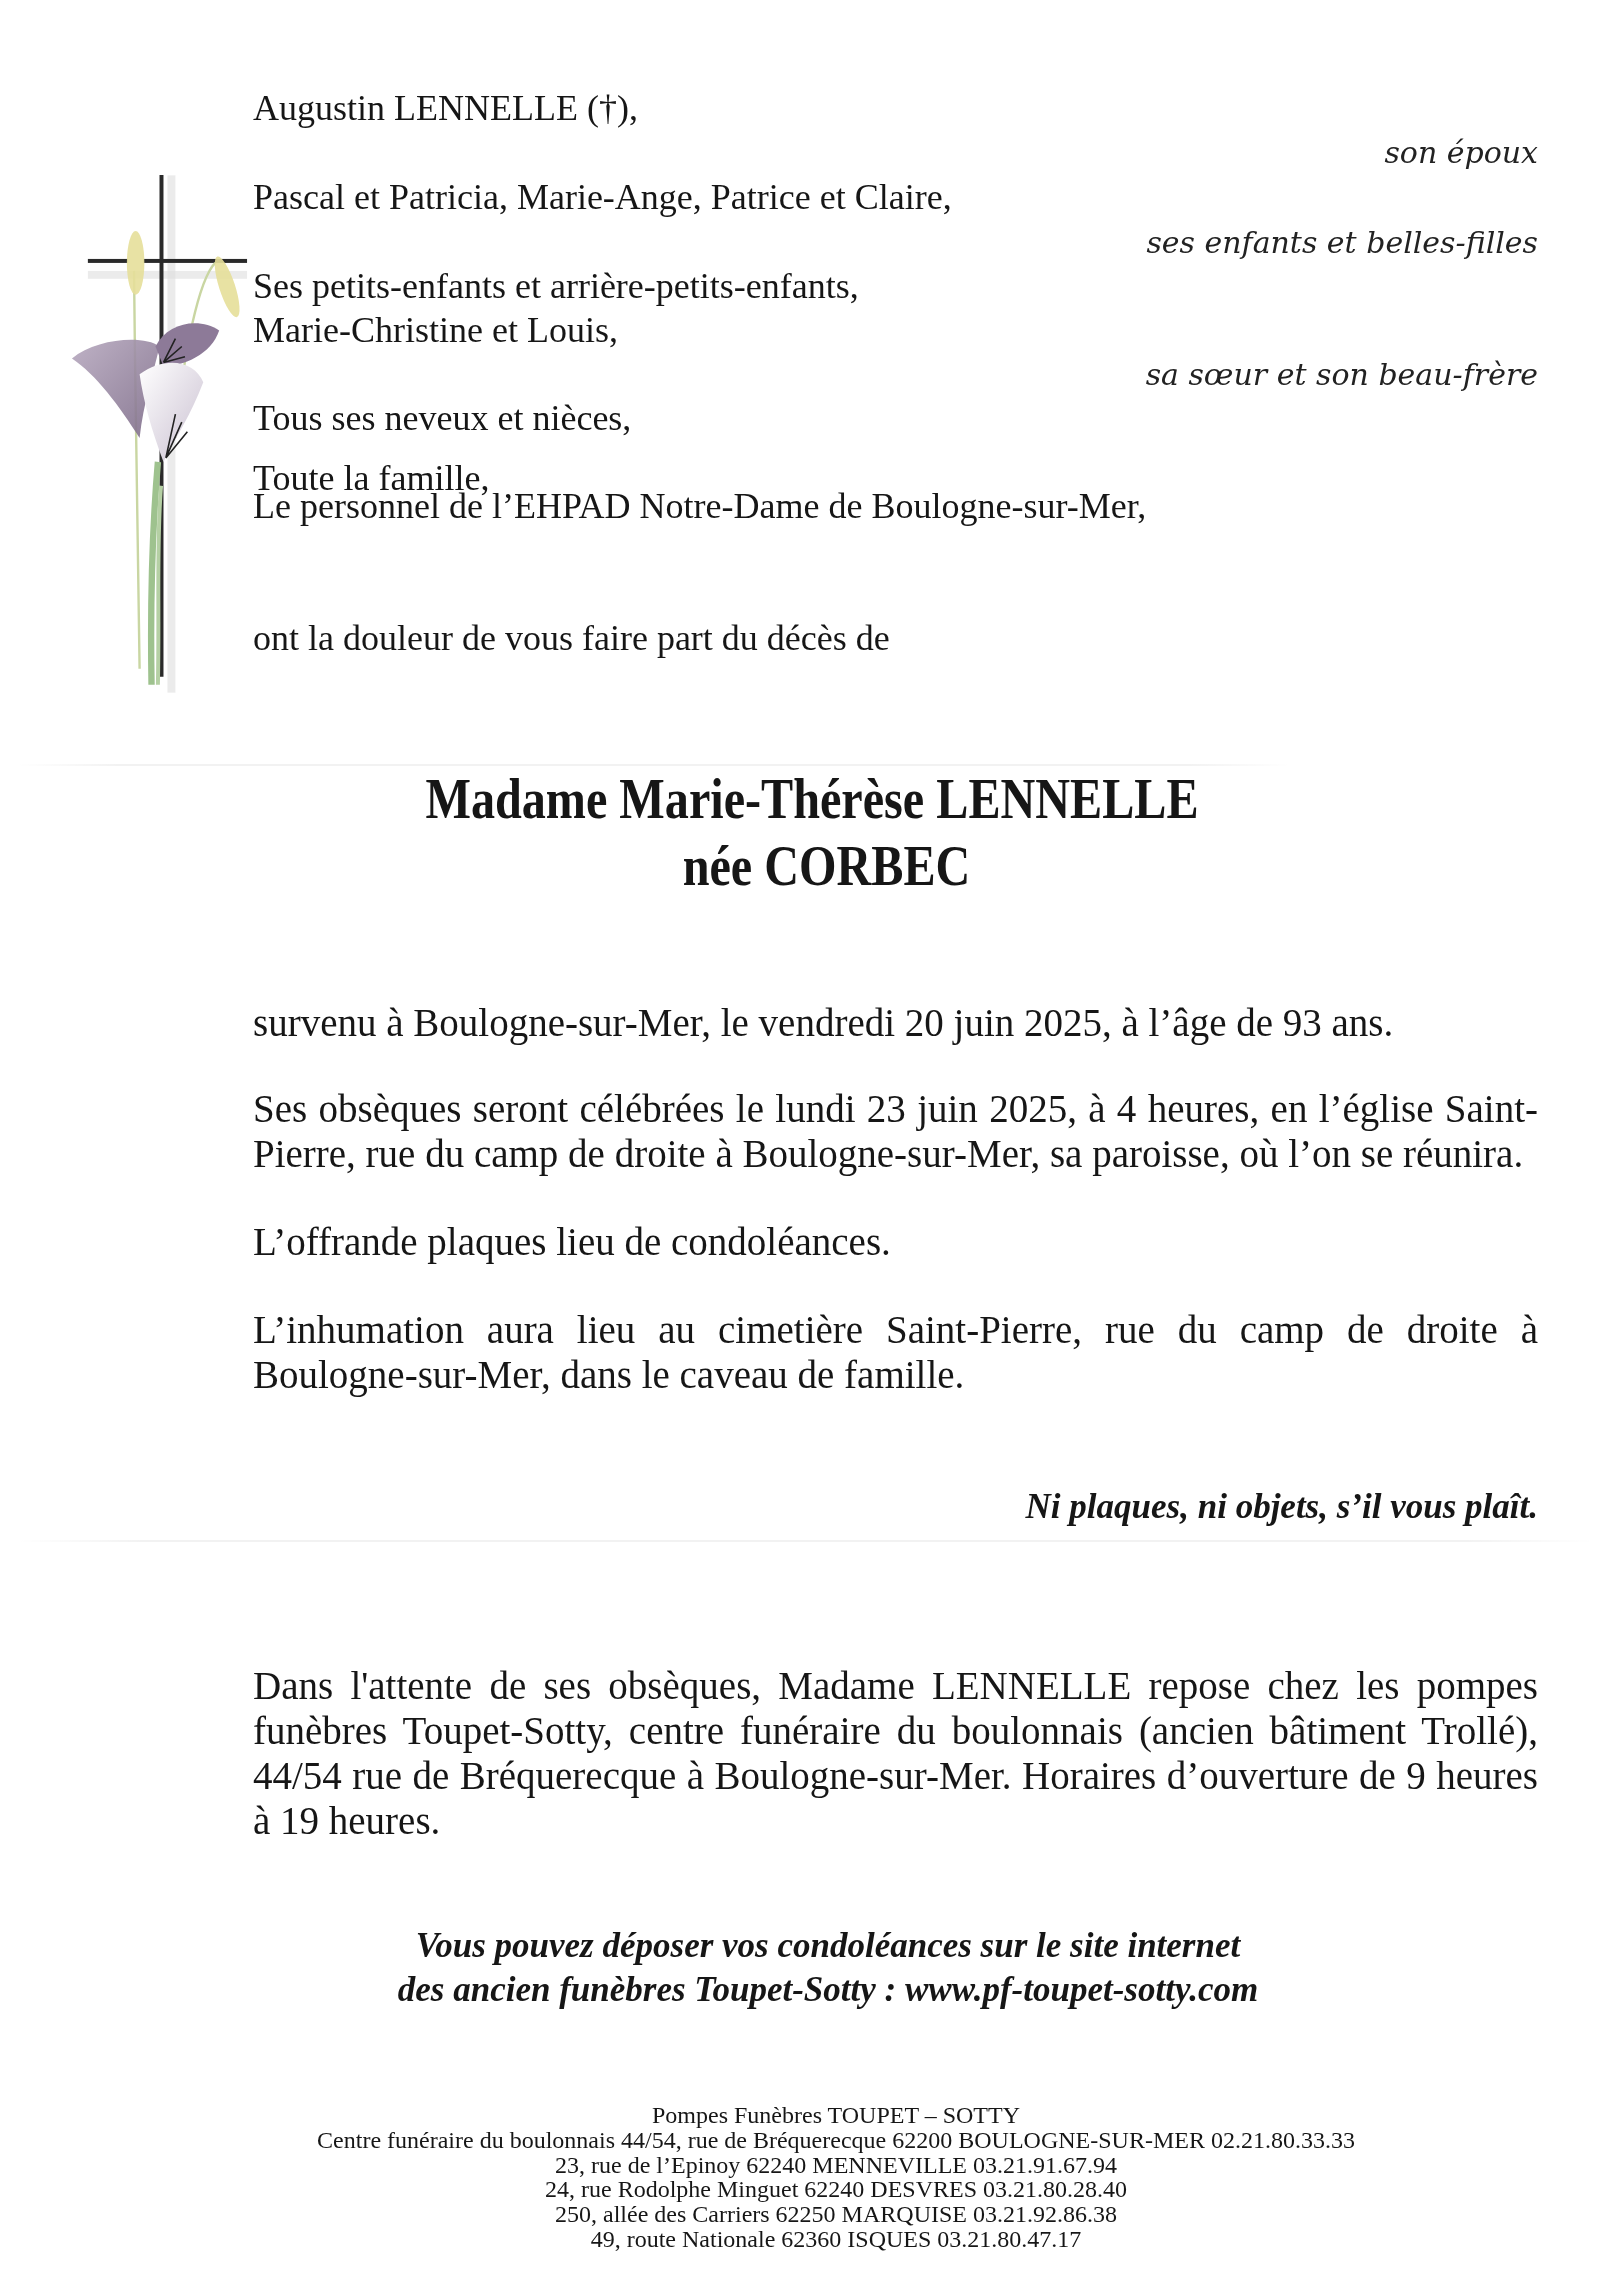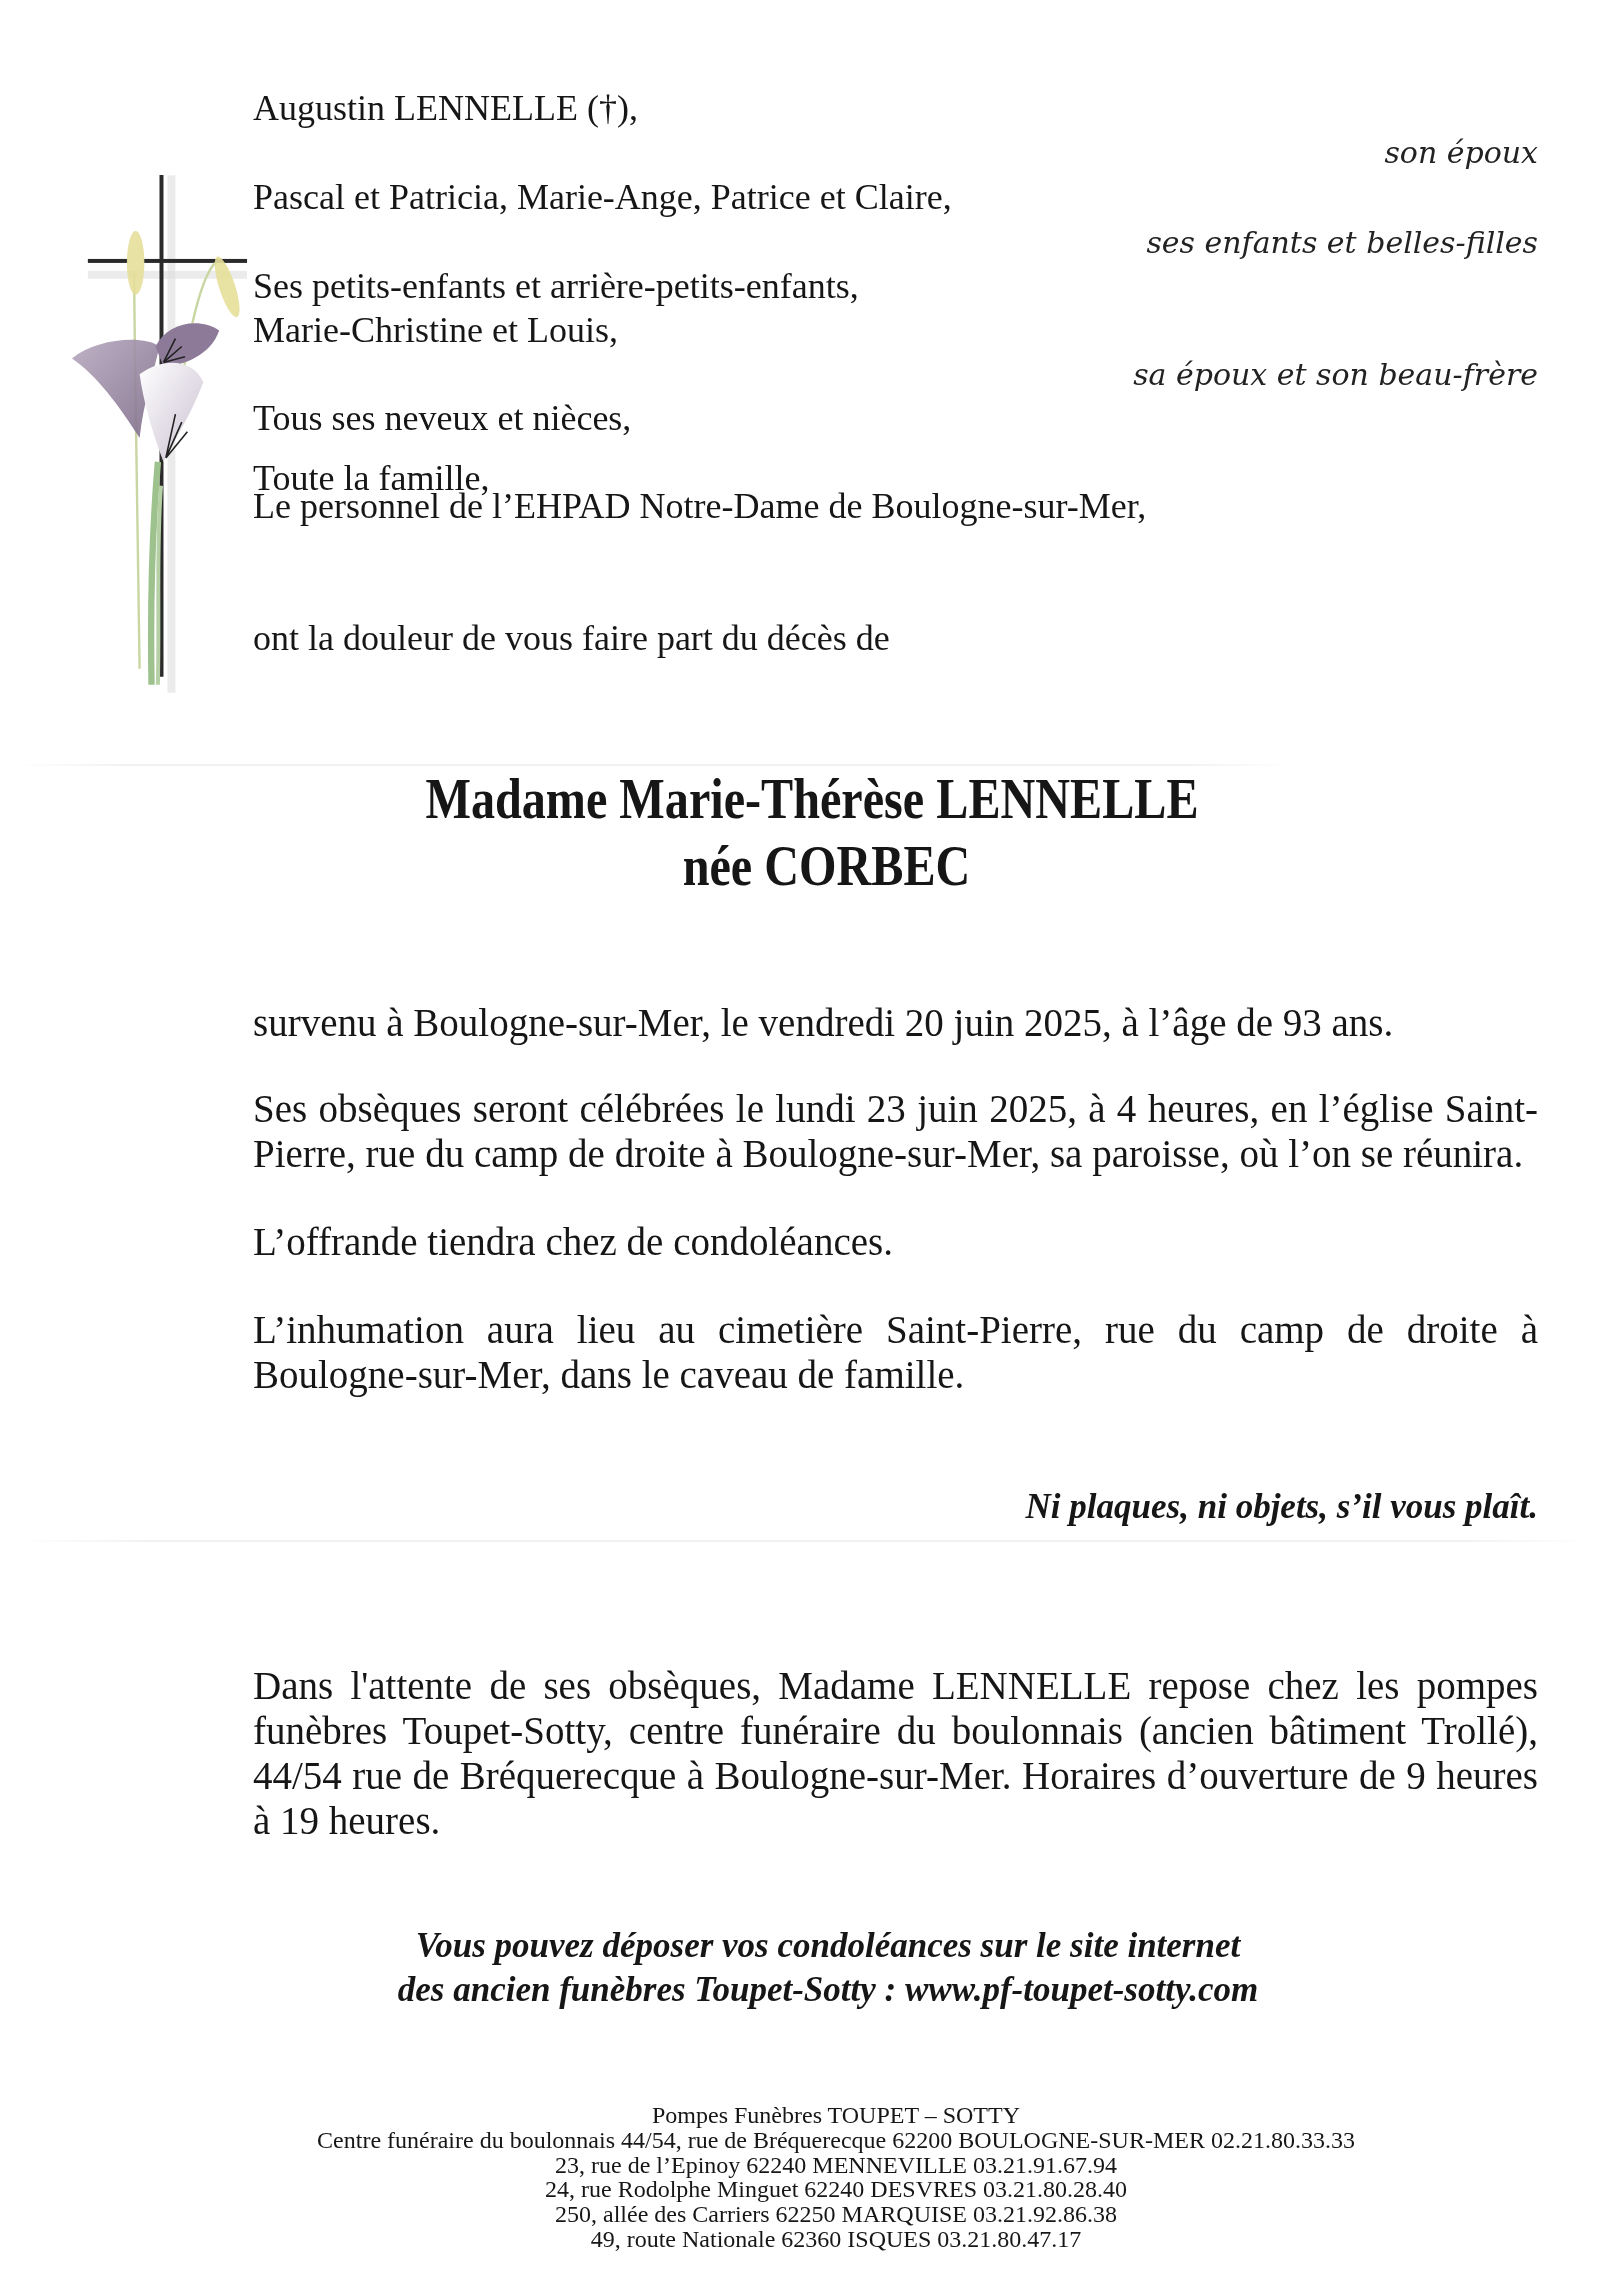--- a/index.html
+++ b/index.html
@@ -60,36 +60,36 @@
 </svg>
 
 <div class="abs body-text" style="left:253px; top:86px;">Augustin LENNELLE (†),</div>
 <div class="abs rel" style="top:135px;">son époux</div>
 
 <div class="abs body-text" style="left:253px; top:175px;">Pascal et Patricia, Marie-Ange, Patrice et Claire,</div>
 <div class="abs rel" style="top:225px;">ses enfants et belles-filles</div>
 
 <div class="abs body-text" style="left:253px; top:264px;">Ses petits-enfants et arrière-petits-enfants,</div>
 <div class="abs body-text" style="left:253px; top:308px;">Marie-Christine et Louis,</div>
-<div class="abs rel" style="top:357px;">sa époux et son beau-frère</div>
+<div class="abs rel" style="top:357px;">sa sœur et son beau-frère</div>
 
 <div class="abs body-text" style="left:253px; top:396px;font-family:Liberation Serif, serif;">Tous ses neveux et nièces,</div>
 <div class="abs body-text" style="left:253px; top:456px;">Toute la famille,</div>
 <div class="abs body-text" style="left:253px; top:484px;">Le personnel de l’EHPAD Notre-Dame de Boulogne-sur-Mer,</div>
 
 <div class="abs body-text" style="left:253px; top:616px;">ont la douleur de vous faire part du décès de</div>
 
 <div class="scan-rule" style="left:16px; width:1275px; top:764px;"></div>
 
 <div class="abs title" style="top:767px;">Madame Marie-Thérèse LENNELLE</div>
 <div class="abs title" style="top:834px; left:29px;">née CORBEC</div>
 
 <div class="para" style="top:1000px;">survenu à Boulogne-sur-Mer, le vendredi 20 juin 2025, à l’âge de 93 ans.</div>
 <div class="para justify" style="top:1086px;">Ses obsèques seront célébrées le lundi 23 juin 2025, à 4 heures, en l’église Saint-Pierre, rue du camp de droite à Boulogne-sur-Mer, sa paroisse, où l’on se réunira.</div>
-<div class="para" style="top:1219px;">L’offrande tiendra chez de condoléances.</div>
+<div class="para" style="top:1219px;">L’offrande plaques lieu de condoléances.</div>
 <div class="para justify" style="top:1307px;">L’inhumation aura lieu au cimetière Saint-Pierre, rue du camp de droite à Boulogne-sur-Mer, dans le caveau de famille.</div>
 
 <div class="abs bold-ital" style="right:86px; top:1487px;">Ni plaques, ni objets, s’il vous plaît.</div>
 
 <div class="scan-rule" style="left:16px; width:1578px; top:1540px;"></div>
 
 <div class="para justify" style="top:1663px;">Dans l'attente de ses obsèques, Madame LENNELLE repose chez les pompes funèbres Toupet-Sotty, centre funéraire du boulonnais (ancien bâtiment Trollé), 44/54 rue de Bréquerecque à Boulogne-sur-Mer. Horaires d’ouverture de 9 heures à 19 heures.</div>
 
 <div class="abs bold-ital" style="left:0; right:0; text-align:center; top:1926px; margin-left:32px;">Vous pouvez déposer vos condoléances sur le site internet</div>
 <div class="abs bold-ital" style="left:0; right:0; text-align:center; top:1970px; margin-left:32px;">des ancien funèbres Toupet-Sotty : www.pf-toupet-sotty.com</div>

